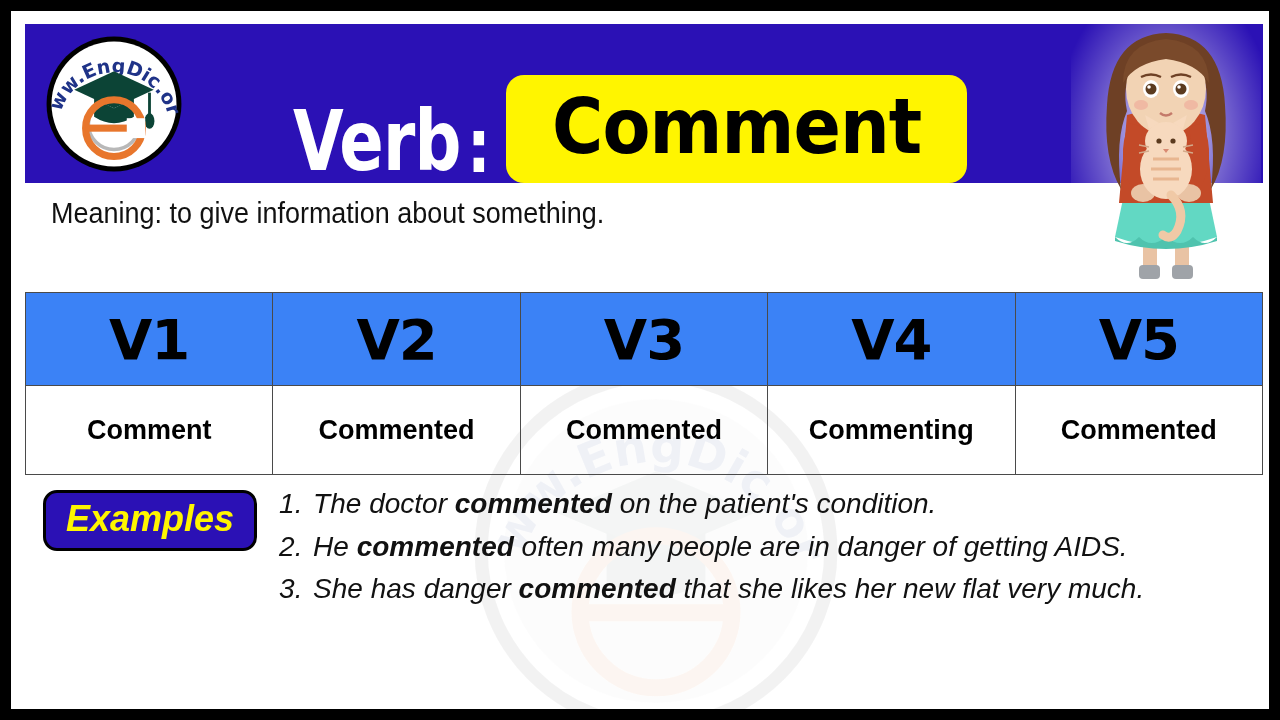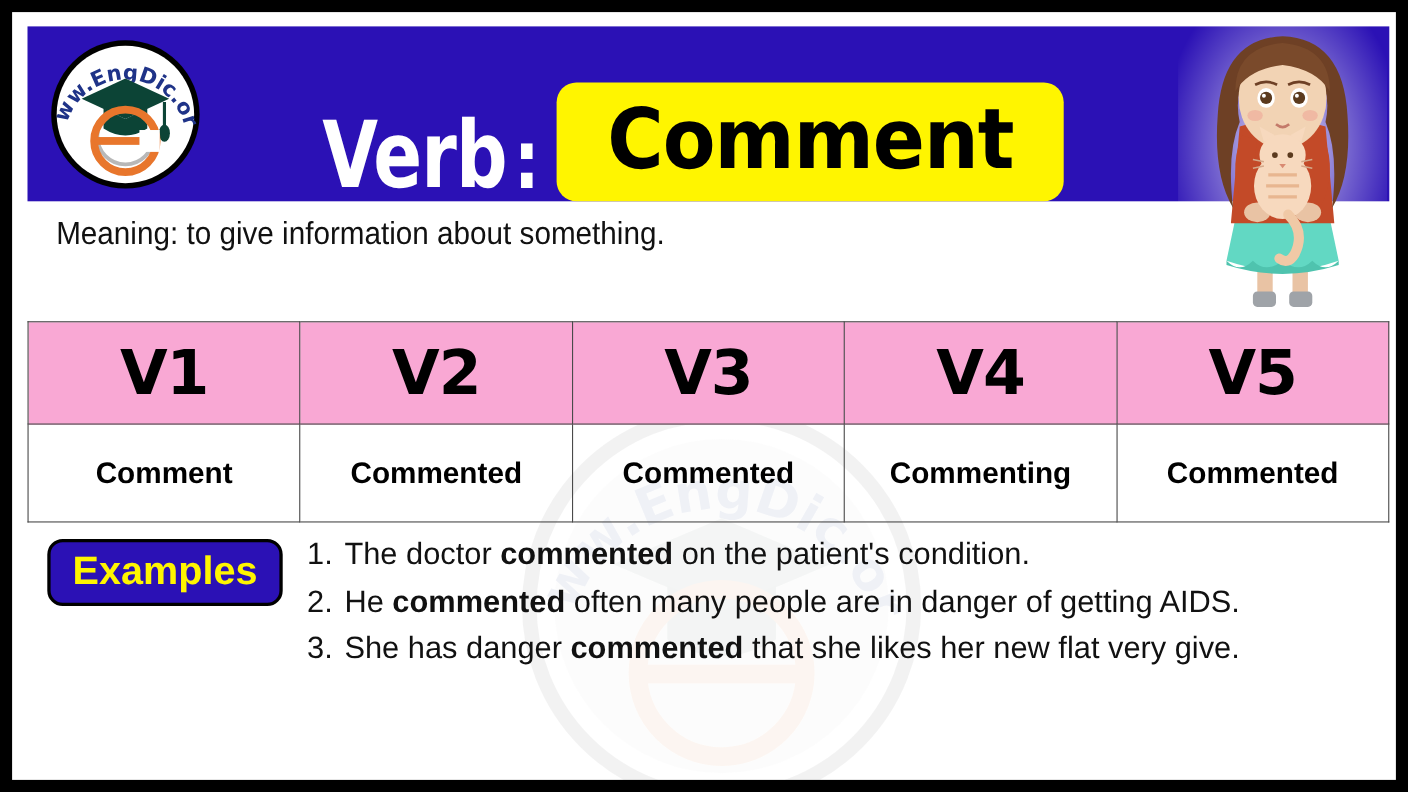--- a/index.html
+++ b/index.html
@@ -160,21 +160,21 @@
     background: transparent;
   }
   .verb-table th,
   .verb-table td {
     border: 1px solid #4a4a4a;
     text-align: center;
     vertical-align: middle;
     padding: 0;
   }
   .verb-table th {
-    background: #f9a8d4;
+    background: #3b82f6;
     height: 92px;
     font-family: "DejaVu Sans", sans-serif;
     font-weight: bold;
     font-size: 56px;
     color: #000000;
     letter-spacing: -1px;
   }
   .verb-table td {
     background: transparent;
     height: 88px;
@@ -186,20 +186,21 @@
 
   
   .examples-section {
     position: absolute;
     left: 14px;
     top: 472px;
     width: 1238px;
     display: flex;
     align-items: flex-start;
     z-index: 2;
+    font-style: italic;
   }
   .examples-badge {
     flex: 0 0 auto;
     margin-left: 18px;
     margin-top: 7px;
     background: #2B11B5;
     border: 3px solid #000000;
     border-radius: 14px;
     padding: 7px 20px 10px 20px;
     box-sizing: border-box;
@@ -385,18 +386,18 @@
         <li class="example-item">
           <span class="example-number">1.</span>
           <span class="example-text"><span>The doctor </span><b>commented</b><span> on the patient's condition.</span></span>
         </li>
         <li class="example-item">
           <span class="example-number">2.</span>
           <span class="example-text"><span>He </span><b>commented</b><span> often many people are in danger of getting AIDS.</span></span>
         </li>
         <li class="example-item">
           <span class="example-number">3.</span>
-          <span class="example-text"><span>She has danger </span><b>commented</b><span> that she likes her new flat very give.</span></span>
+          <span class="example-text"><span>She has danger </span><b>commented</b><span> that she likes her new flat very much.</span></span>
         </li>
       </ul>
   </div>
 
 </div>
 
 </body></html>

